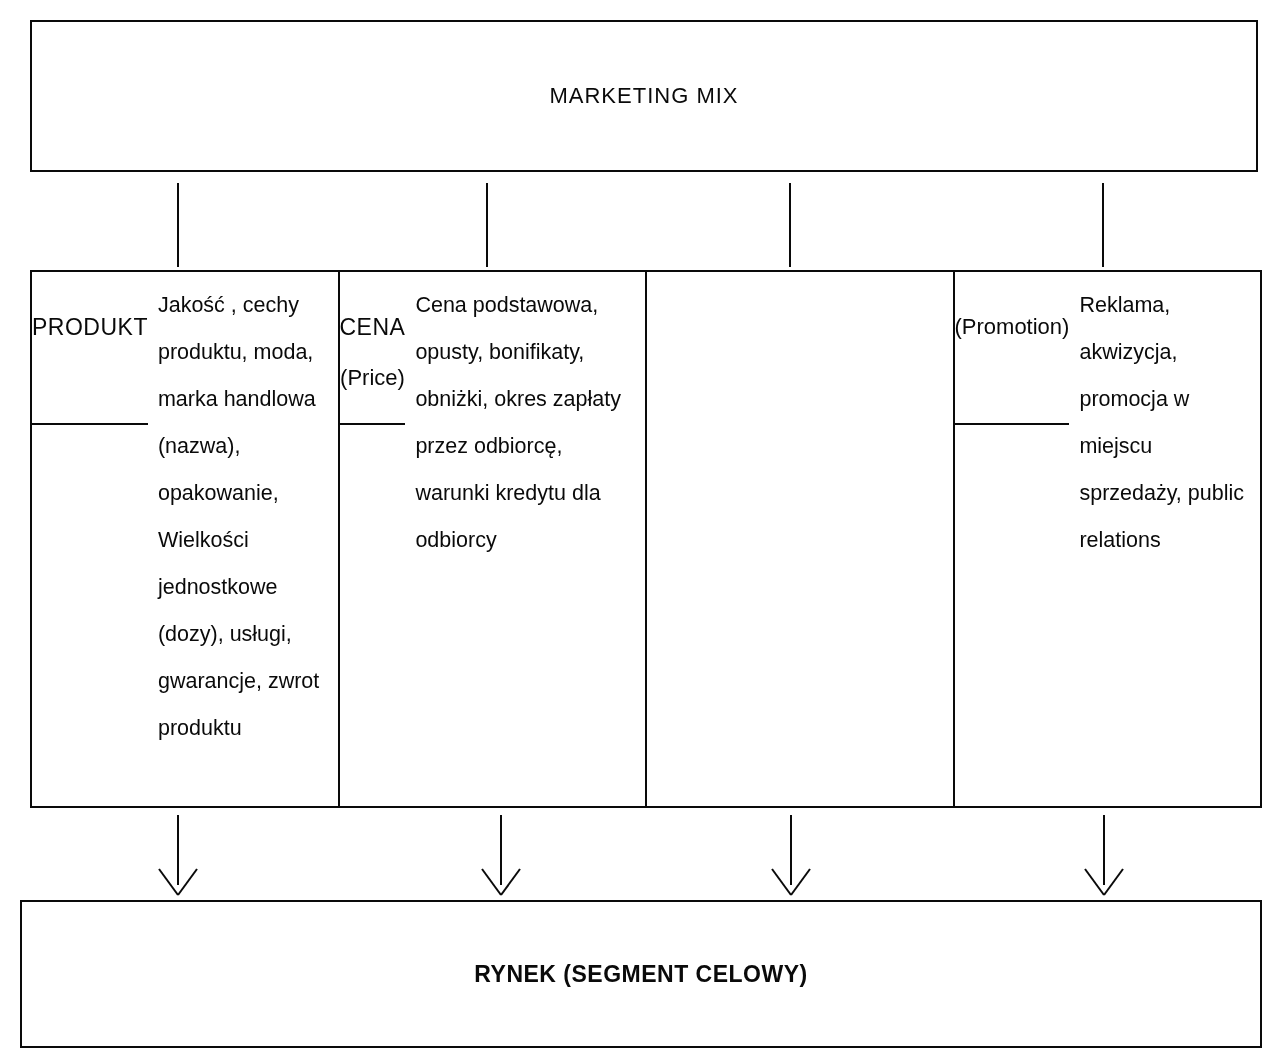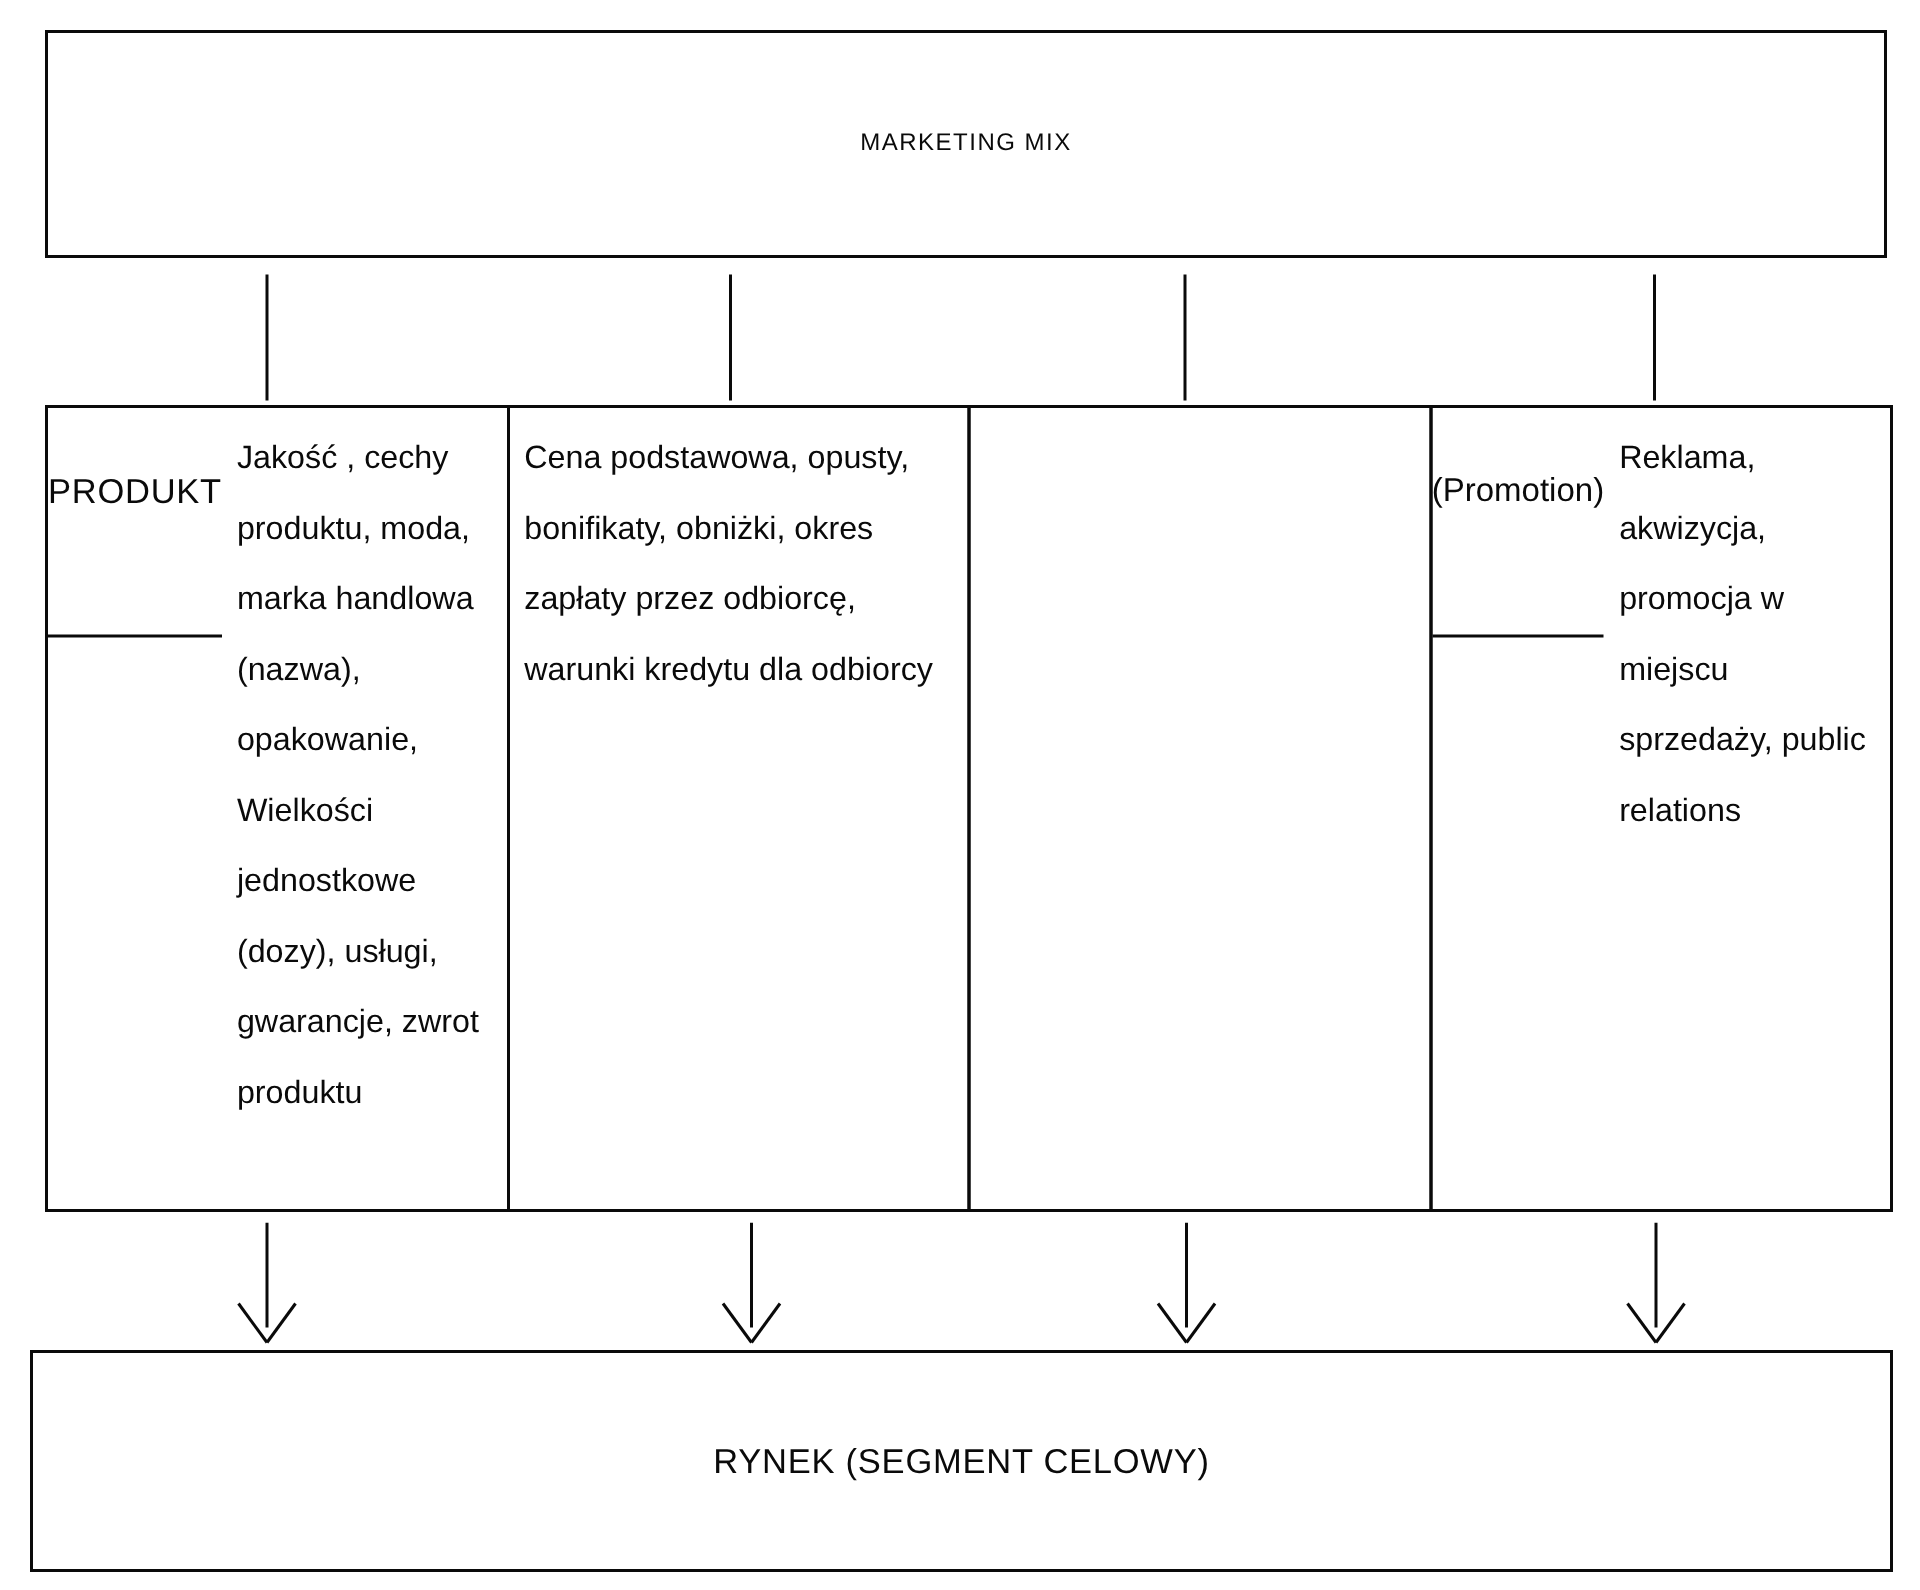--- a/index.html
+++ b/index.html
@@ -24,21 +24,21 @@
     top: 20px;
     width: 1228px;
     height: 152px;
     border: 2px solid #0a0a0a;
     box-sizing: border-box;
     display: flex;
     align-items: center;
     justify-content: center;
   }
   .top-box .title-text {
-    font-size: 16px;
+    font-size: 22px;
     letter-spacing: 1px;
   }
 
   
   .connector {
     position: absolute;
     top: 183px;
     width: 2px;
     height: 84px;
     background: #0a0a0a;
@@ -108,21 +108,21 @@
     width: 1242px;
     height: 148px;
     border: 2px solid #0a0a0a;
     box-sizing: border-box;
     display: flex;
     align-items: center;
     justify-content: center;
   }
   .bottom-box .footer-text {
     font-size: 23px;
-    font-weight: normal;
+    font-weight: bold;
     letter-spacing: 0.5px;
   }
 </style>
 </head>
 <body>
 
 <div class="page">
 
   <div class="top-box">
     <span class="title-text">MARKETING MIX</span>
@@ -136,20 +136,24 @@
   <div class="table">
 
     <div class="col">
       <div class="col-header">
         <div class="col-title">PRODUKT</div>
       </div>
       <div class="col-body">Jakość , cechy produktu, moda, marka handlowa (nazwa), opakowanie, Wielkości jednostkowe (dozy), usługi, gwarancje, zwrot produktu</div>
     </div>
 
     <div class="col">
+      <div class="col-header">
+        <div class="col-title">CENA</div>
+        <div class="col-sub">(Price)</div>
+      </div>
       <div class="col-body">Cena podstawowa, opusty, bonifikaty, obniżki, okres zapłaty przez odbiorcę, warunki kredytu dla odbiorcy</div>
     </div>
 
     <div class="col">
     </div>
 
     <div class="col">
       <div class="col-header">
         <div class="col-sub">(Promotion)</div>
       </div>

